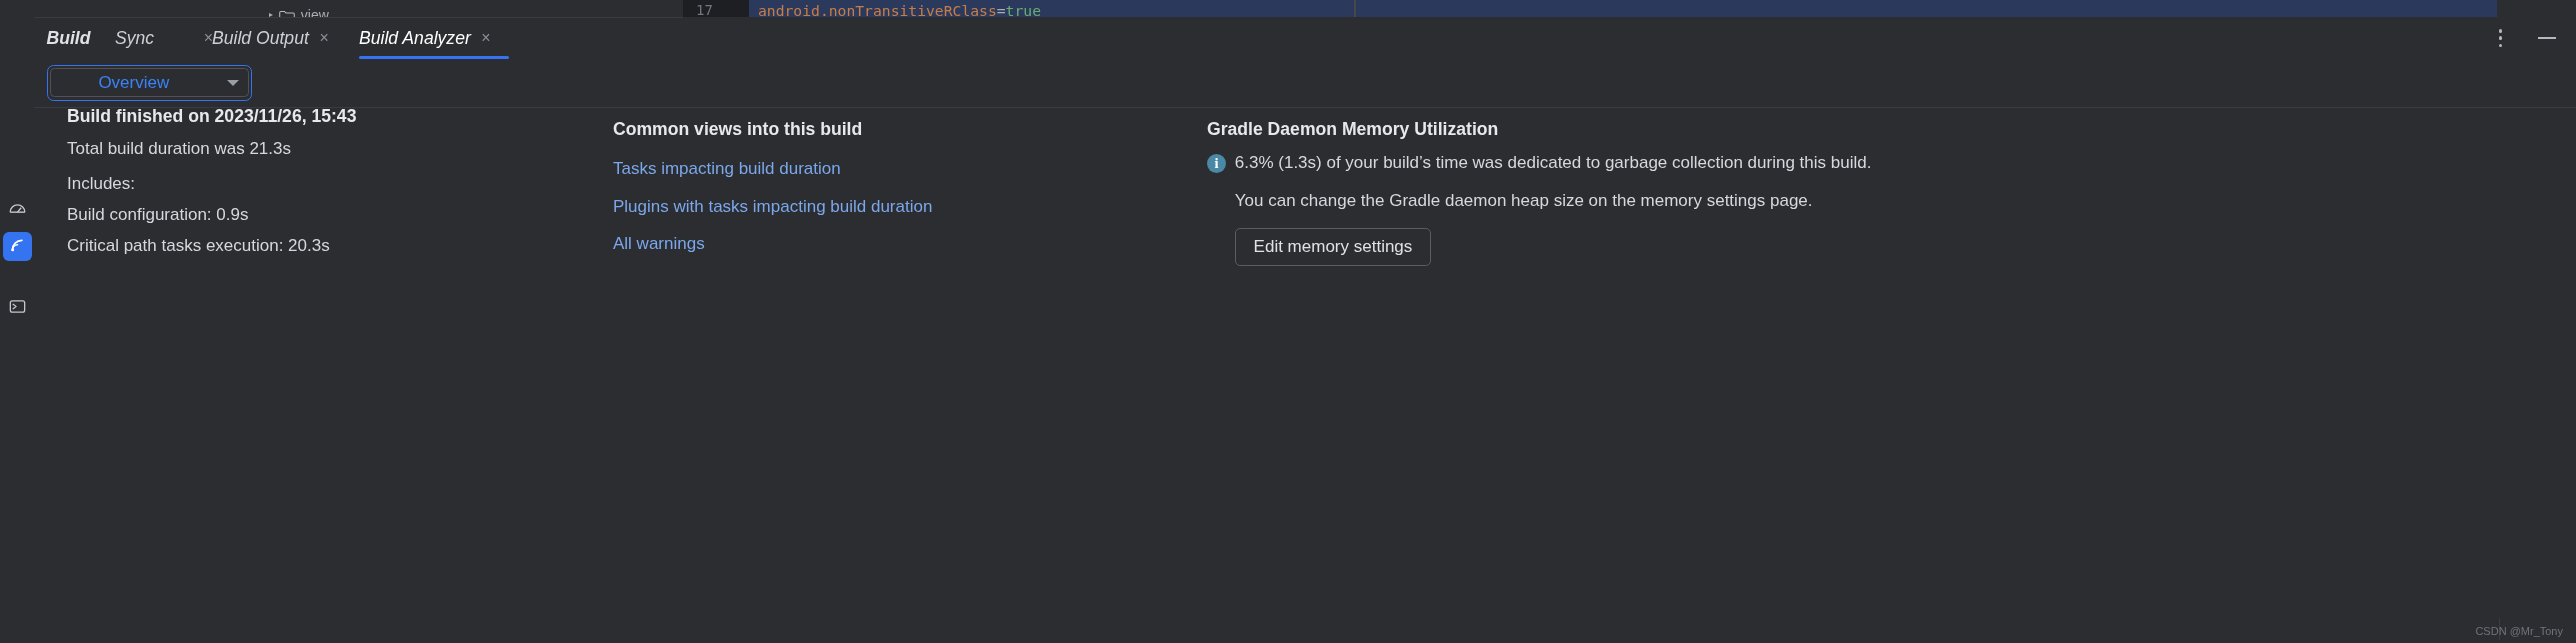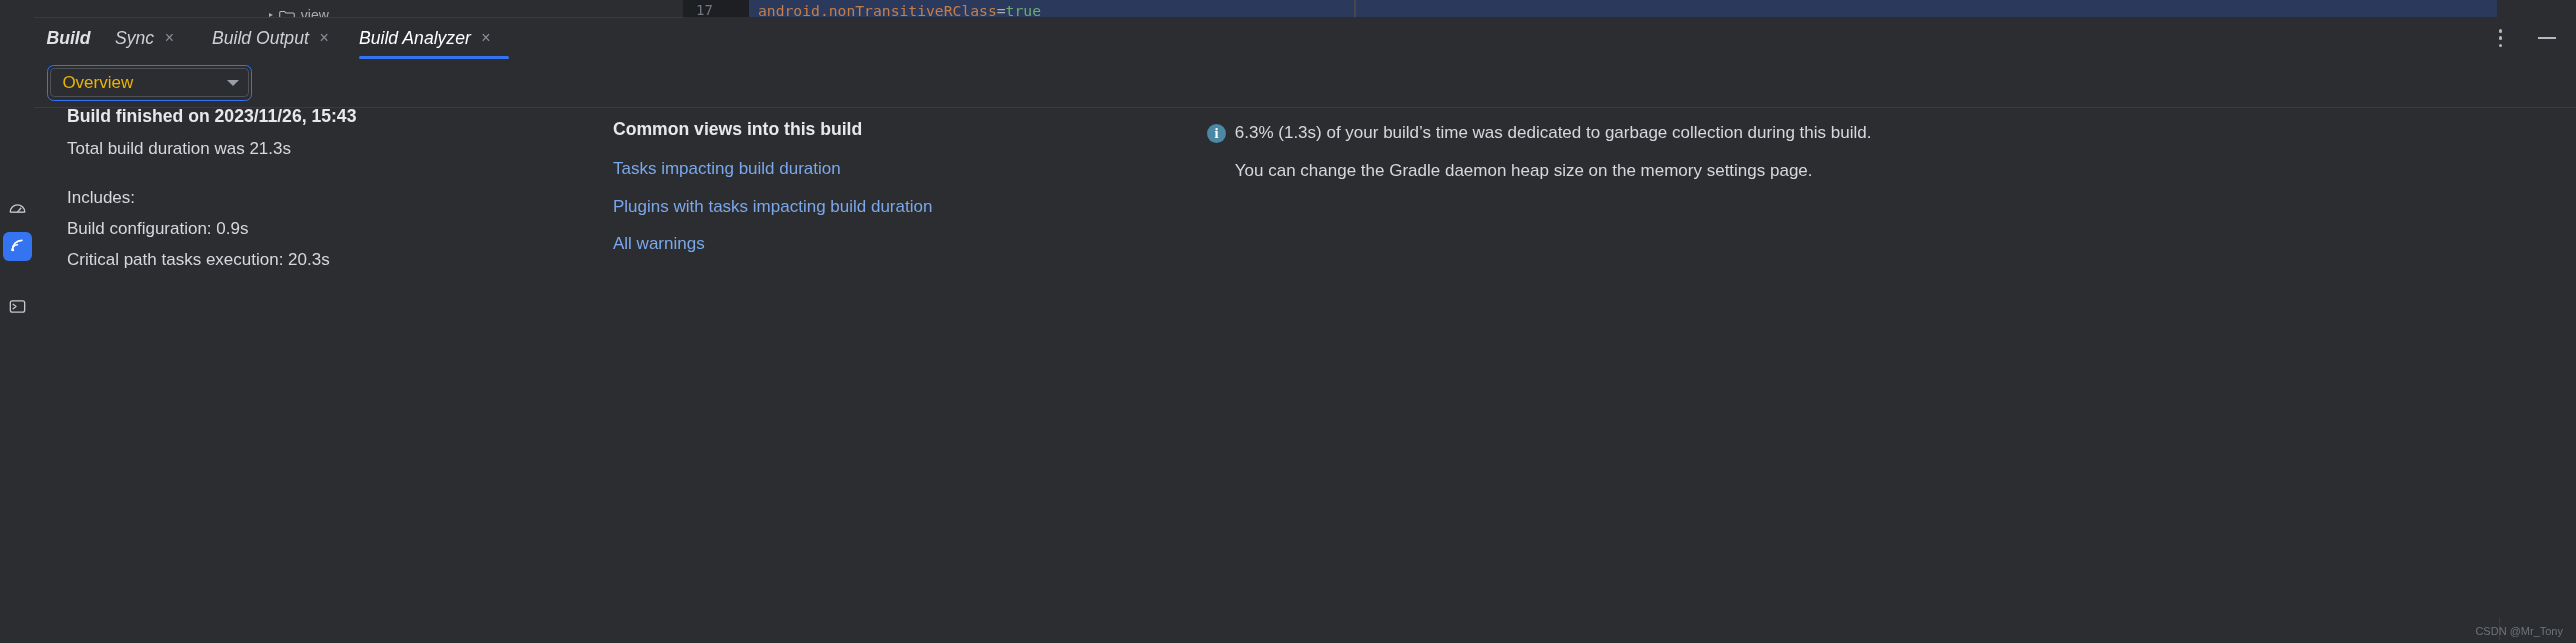--- a/index.html
+++ b/index.html
@@ -193,21 +193,21 @@
   .combo {
     width: 199px; height: 29px;
     background: #2B2D30;
     border: 0.7px solid #4E5157;
     border-radius: 4.4px;
     display: flex; align-items: center;
     justify-content: space-between;
     padding: 0 8.8px 0 11.7px;
     box-sizing: border-box;
   }
-  .combo-text { font-size: 17px; color: #eab308; }
+  .combo-text { font-size: 17px; color: #3b82f6; margin-left: 36px; }
   .caret-down {
     width: 0; height: 0;
     border-left: 6.6px solid transparent;
     border-right: 6.6px solid transparent;
     border-top: 6.6px solid #9A9EA6;
   }
 
   
   .content {
     position: absolute;
@@ -335,21 +335,21 @@
   </div>
 
   <div class="toolwin">
 
     <div class="tabbar">
 
       <div class="tab" style="left:12.5px;">
         <span class="tab-title">Build</span>
       </div>
 
-      <div class="tab" style="left:81px;">
+      <div class="tab" style="left:81px;gap:39px;">
         <span class="tab-label">Sync</span>
         <span class="tab-close">×</span>
       </div>
 
       <div class="tab" style="left:178px;">
         <span class="tab-label">Build Output</span>
         <span class="tab-close">×</span>
       </div>
 
       <div class="tab active" style="left:325px;">
@@ -380,42 +380,46 @@
           <span class="caret-down"></span>
         </div>
       </div>
     </div>
 
     <div class="content">
 
       <div class="col" style="left:33px;">
         <div class="col-heading" style="margin-top:0;">Build finished on 2023/11/26, 15:43</div>
         <div class="body-line" style="margin-top:14.7px;">Total build duration was 21.3s</div>
-        <div class="body-line" style="margin-top:32px;">Includes:</div>
+        <div class="body-line" style="margin-top:18px;">Includes:</div>
         <div class="body-line" style="margin-top:14px;">Build configuration: 0.9s</div>
         <div class="body-line" style="margin-top:14px;">Critical path tasks execution: 20.3s</div>
       </div>
 
       <div class="col" style="left:579px;">
         <div class="col-heading" style="margin-top:13px;">Common views into this build</div>
         <div class="link-line" style="margin-top:22px;">Tasks impacting build duration</div>
         <div class="link-line" style="margin-top:20.5px;">Plugins with tasks impacting build duration</div>
         <div class="link-line" style="margin-top:20.5px;">All warnings</div>
       </div>
 
       <div class="col" style="left:1173px;">
+        <div class="col-heading" style="margin-top:13px;">Gradle Daemon Memory Utilization</div>
         <div class="mem-row" style="margin-top:16px;">
           <span class="info-icon">
               <b>i</b>
             </span>
           <span>
             <div class="body-line">6.3% (1.3s) of your build’s time was dedicated to garbage collection during this build.</div>
             <div class="body-line" style="margin-top:21px;">You can change the Gradle daemon heap size on the memory settings page.</div>
           </span>
         </div>
+        <div style="margin-top:19px; margin-left:28px;">
+          <span class="btn">Edit memory settings</span>
+        </div>
       </div>
 
     </div>
 
   </div>
 
   <div class="wm-tick"></div>
   <div class="watermark">CSDN @Mr_Tony</div>
 
 </div>

